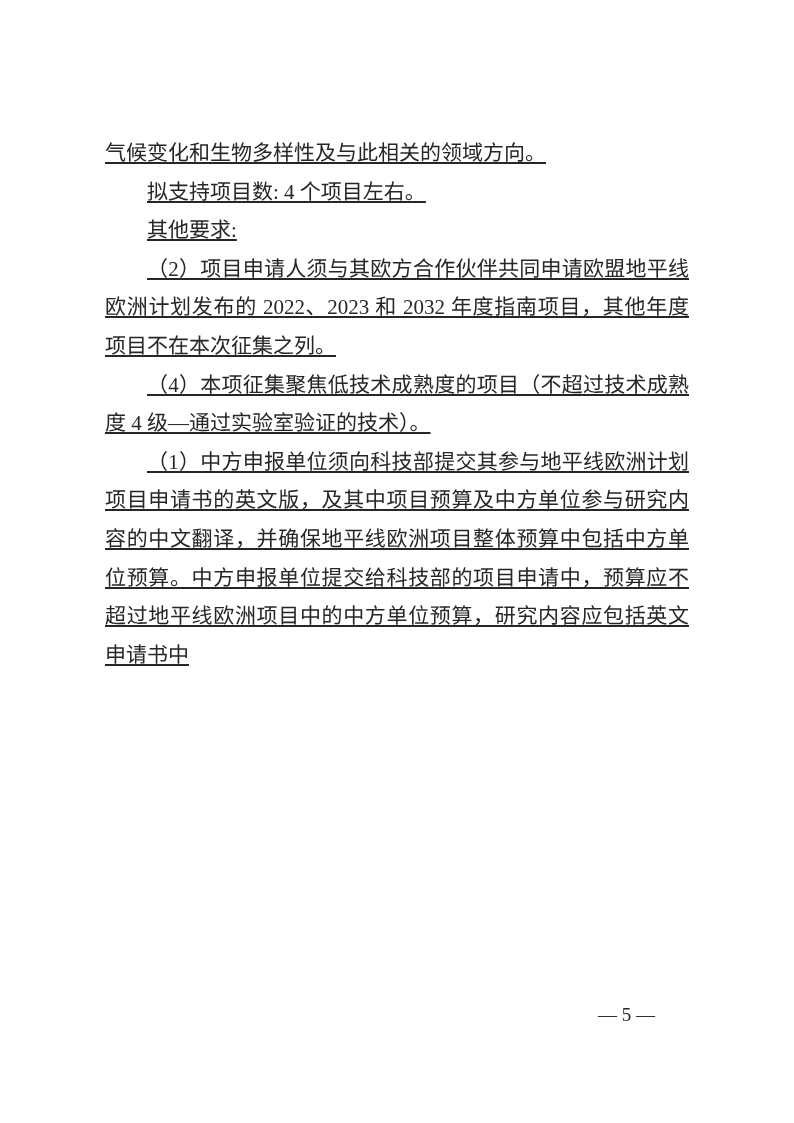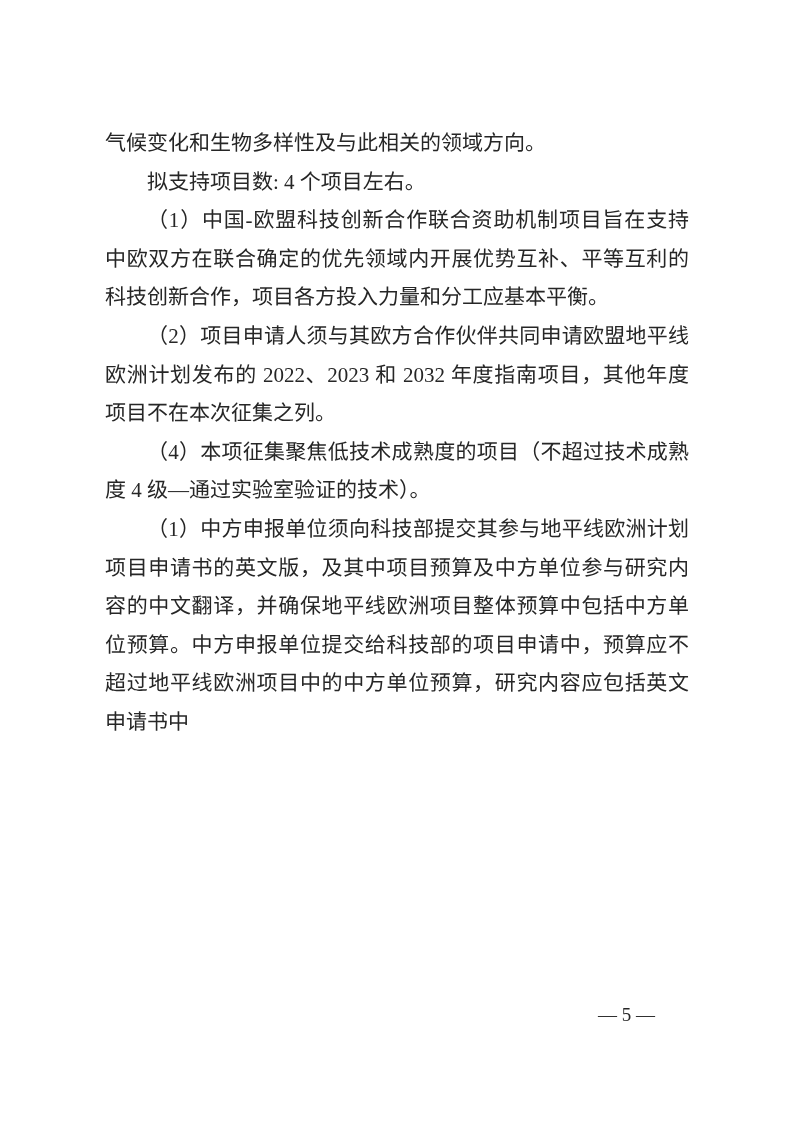--- a/index.html
+++ b/index.html
@@ -9,26 +9,27 @@
     width: 794px;
     height: 1123px;
     background: #ffffff;
     overflow: hidden;
     font-family: "Liberation Serif", "DejaVu Serif", serif;
     color: #262626;
   }
   .body-text {
     position: absolute;
     left: 105px;
-    top: 124px;
+    top: 134px;
     width: 584px;
     font-size: 21px;
     line-height: 38.6px;
     text-align: justify;
     text-justify: inter-ideograph;
+    text-decoration: underline;
   }
   .para { margin: 0; }
   .para.indent { text-indent: 2em; }
   .page-footer {
     position: absolute;
     top: 1004px;
     right: 139px;
     font-size: 19px;
     line-height: 22px;
     color: #262626;
@@ -36,21 +37,21 @@
   }
 </style>
 </head>
 <body>
 
 <div class="page">
 
   <div class="body-text">
     <p class="para">气候变化和生物多样性及与此相关的领域方向。</p>
     <p class="para indent">拟支持项目数: 4 个项目左右。</p>
-    <p class="para indent">（1）中国-欧盟科技创新合作联合资助机制项目旨在支持中欧双方在联合确定的优先领域内开展优势互补、平等互利的科技创新合作，项目各方投入力量和分工应基本平衡。</p>
+    <p class="para indent">其他要求:</p>
     <p class="para indent">（2）项目申请人须与其欧方合作伙伴共同申请欧盟地平线欧洲计划发布的 2022、2023 和 2032 年度指南项目，其他年度项目不在本次征集之列。</p>
     <p class="para indent">（4）本项征集聚焦低技术成熟度的项目（不超过技术成熟度 4 级—通过实验室验证的技术）。</p>
     <p class="para indent">（1）中方申报单位须向科技部提交其参与地平线欧洲计划项目申请书的英文版，及其中项目预算及中方单位参与研究内容的中文翻译，并确保地平线欧洲项目整体预算中包括中方单位预算。中方申报单位提交给科技部的项目申请中，预算应不超过地平线欧洲项目中的中方单位预算，研究内容应包括英文申请书中</p>
   </div>
 
   <div class="page-footer">— 5 —</div>
 
 </div>
 
 </body></html>

